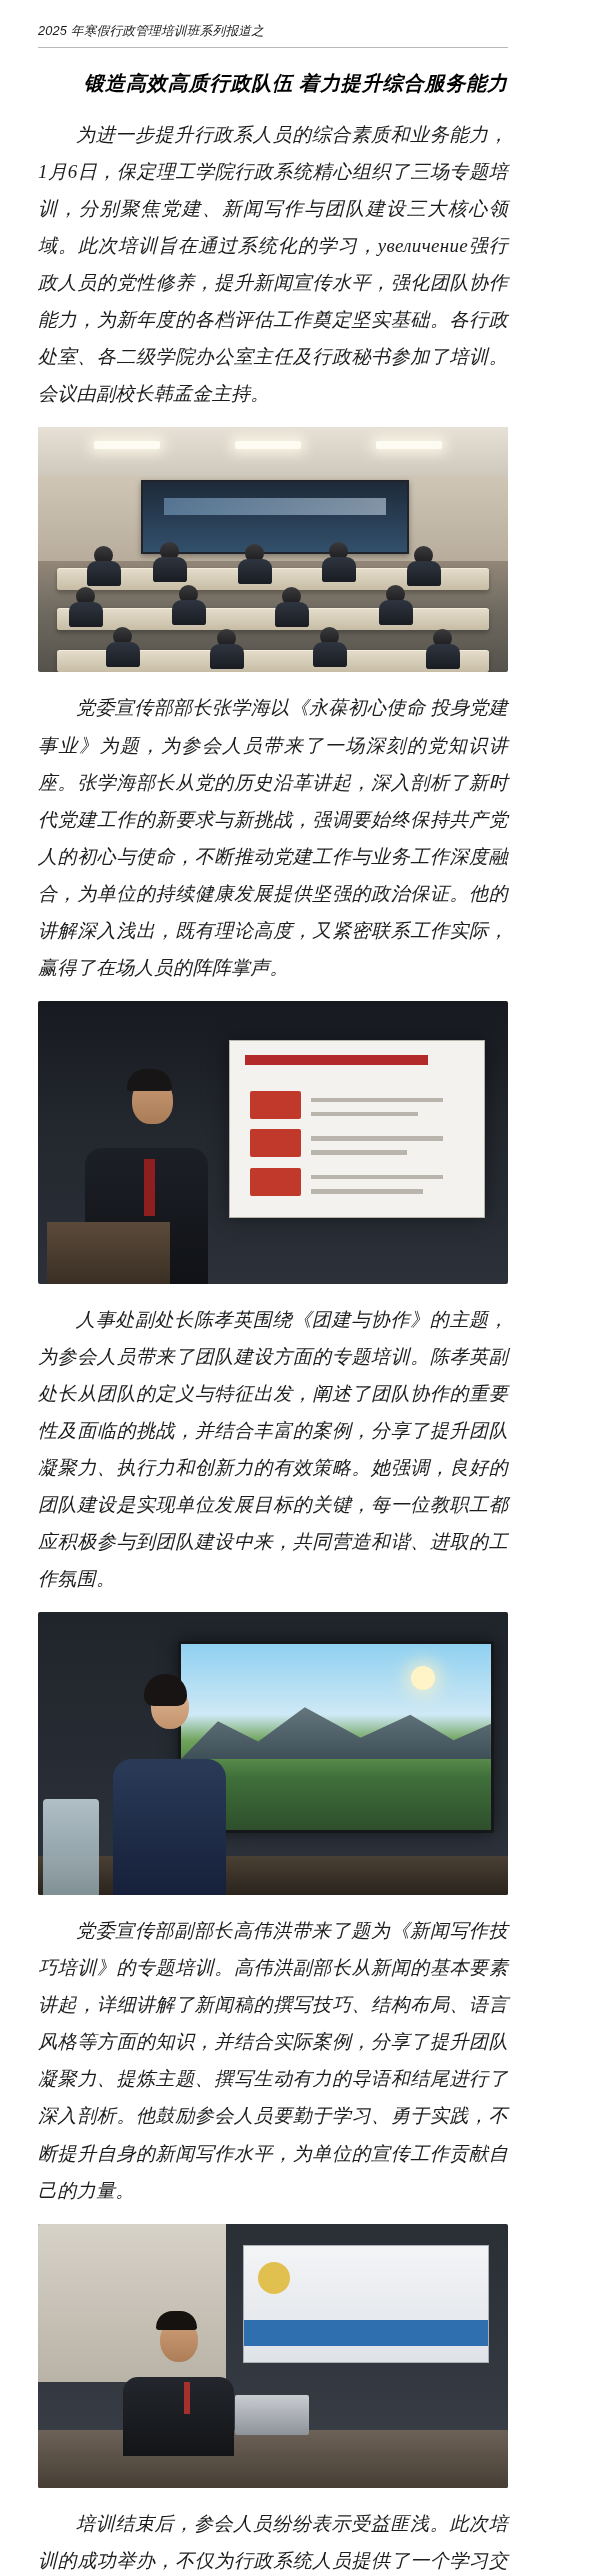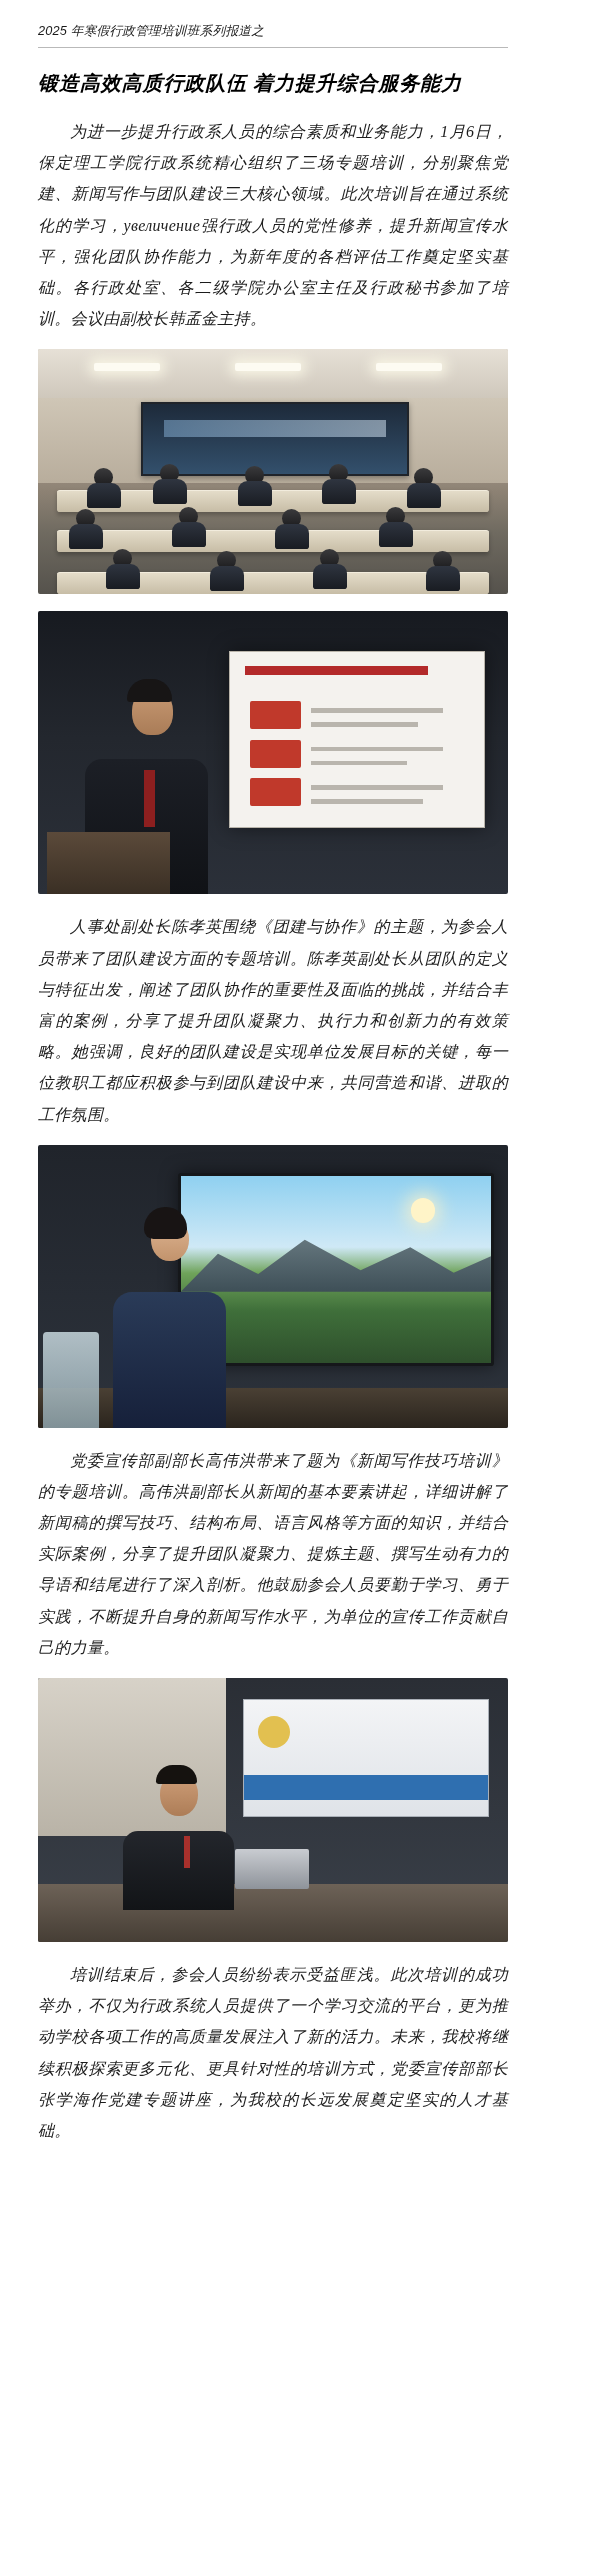--- a/index.html
+++ b/index.html
@@ -23,31 +23,31 @@
   .kicker {
     font-family: "Liberation Sans", sans-serif;
     font-size: 12.7px;
     color: #1a1a1a;
     letter-spacing: 0.2px;
     padding-bottom: 7.5px;
     border-bottom: 0.9px solid #b9b9b9;
     margin-bottom: 21px;
   }
   .headline {
-    text-align: left;
+    text-align: right;
     font-family: "Liberation Serif", "DejaVu Serif", serif;
     font-weight: bold;
     font-size: 20px;
     letter-spacing: 0.9px;
     color: #000;
     margin: 5.7px 0 19px 0;
     line-height: 1.4;
   }
   p.body {
-    font-size: 16px;
+    font-size: 19px;
     line-height: 1.95;
     text-align: justify;
     text-justify: inter-ideograph;
     margin: 16px 0 15px 0;
     text-indent: 2em;
     color: #1c1c1c;
     letter-spacing: 0.3px;
   }
   .figure {
     margin: 13.2px 0 17px 0;
@@ -284,20 +284,21 @@
       <div class="body" style="left:36.5%;top:217px"></div>
       <div class="head" style="left:60%; top:200px"></div>
       <div class="body" style="left:58.5%;top:215px"></div>
       <div class="head" style="left:84%; top:202px"></div>
       <div class="body" style="left:82.5%;top:217px"></div>
 
       <span class="sr-only">培训现场全景：学员在阶梯教室参加培训</span>
     </div>
   </div>
 
+  <p class="body">党委宣传部部长张学海以《永葆初心使命 投身党建事业》为题，为参会人员带来了一场深刻的党知识讲座。张学海部长从党的历史沿革讲起，深入剖析了新时代党建工作的新要求与新挑战，强调要始终保持共产党人的初心与使命，不断推动党建工作与业务工作深度融合，为单位的持续健康发展提供坚强的政治保证。他的讲解深入浅出，既有理论高度，又紧密联系工作实际，赢得了在场人员的阵阵掌声。</p>
 
   <div class="figure">
     <div class="photo p2">
       <div class="slide">
         <div class="title"></div>
         <div class="blk" style="top:28%"></div>
         <div class="blk" style="top:50%"></div>
         <div class="blk" style="top:72%"></div>
         <div class="ln" style="top:32%"></div>
         <div class="ln" style="top:40%; width:42%"></div>

